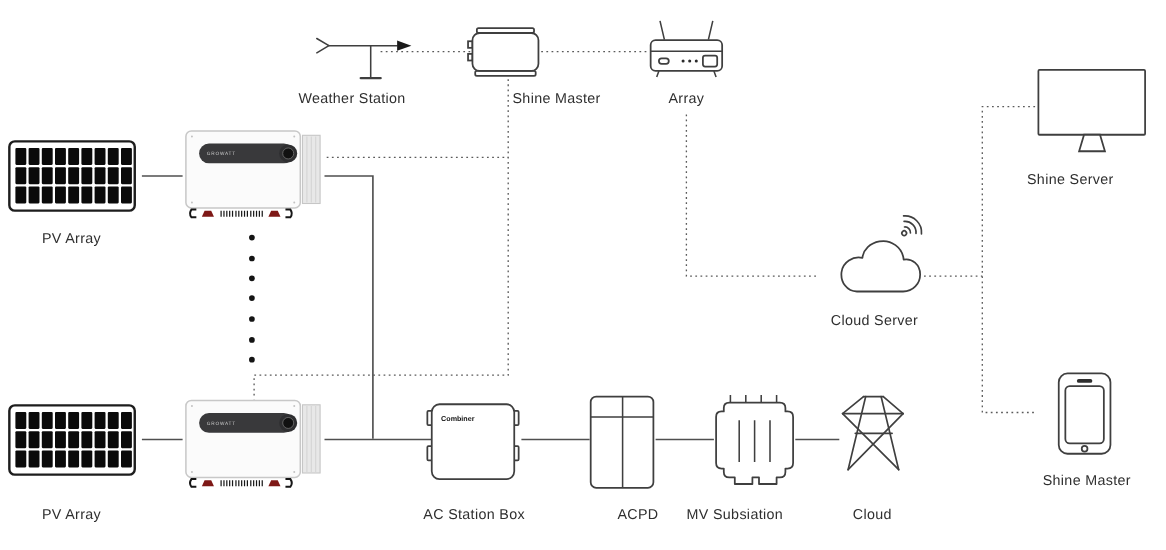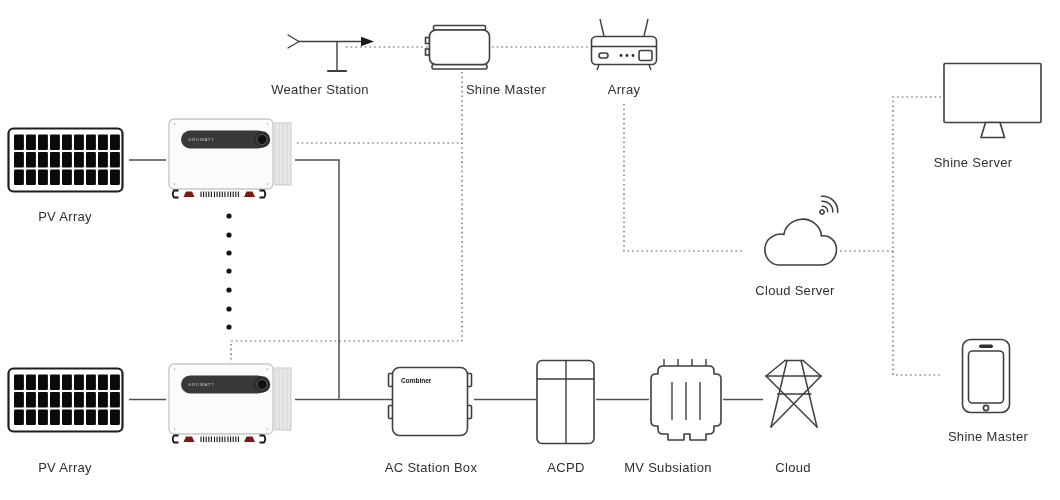--- a/index.html
+++ b/index.html
@@ -247,17 +247,17 @@
 
 <div class="label" style="left:320px;top:82px;">Weather Station</div>
 <div class="label" style="left:506px;top:82px;">Shine Master</div>
 <div class="label" style="left:624px;top:82px;">Array</div>
 <div class="label" style="left:973px;top:155px;">Shine Server</div>
 <div class="label" style="left:795px;top:283px;">Cloud Server</div>
 <div class="label" style="left:988px;top:429px;">Shine Master</div>
 <div class="label" style="left:65px;top:209px;">PV Array</div>
 <div class="label" style="left:65px;top:460px;">PV Array</div>
 <div class="label" style="left:431px;top:460px;">AC Station Box</div>
-<div class="label" style="left:566px;top:460px;">ACPD</div>
+<div class="label" style="left:580px;top:460px;">ACPD</div>
 <div class="label" style="left:668px;top:460px;">MV Subsiation</div>
 <div class="label" style="left:793px;top:460px;">Cloud</div>
 
 </div>
 
 </body></html>

